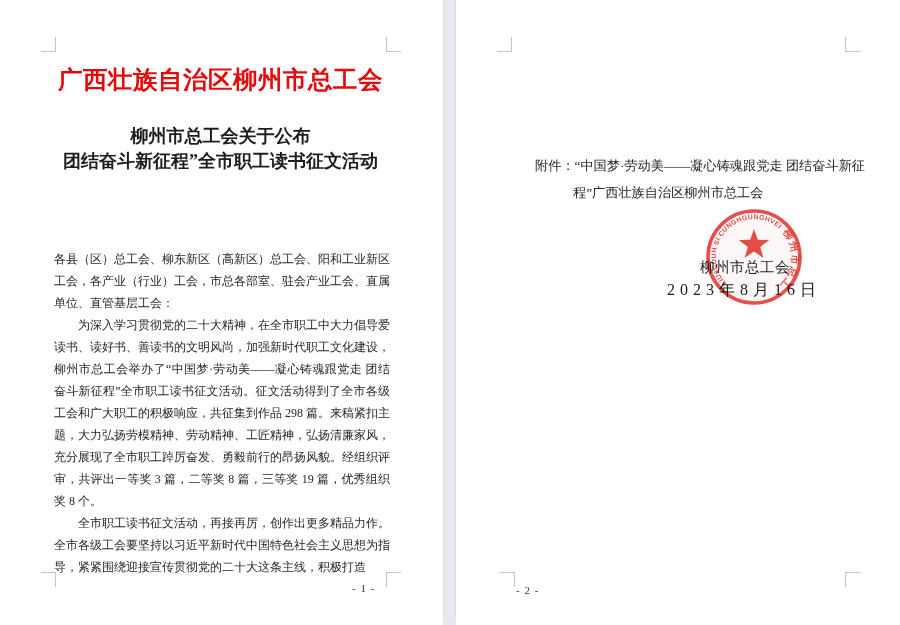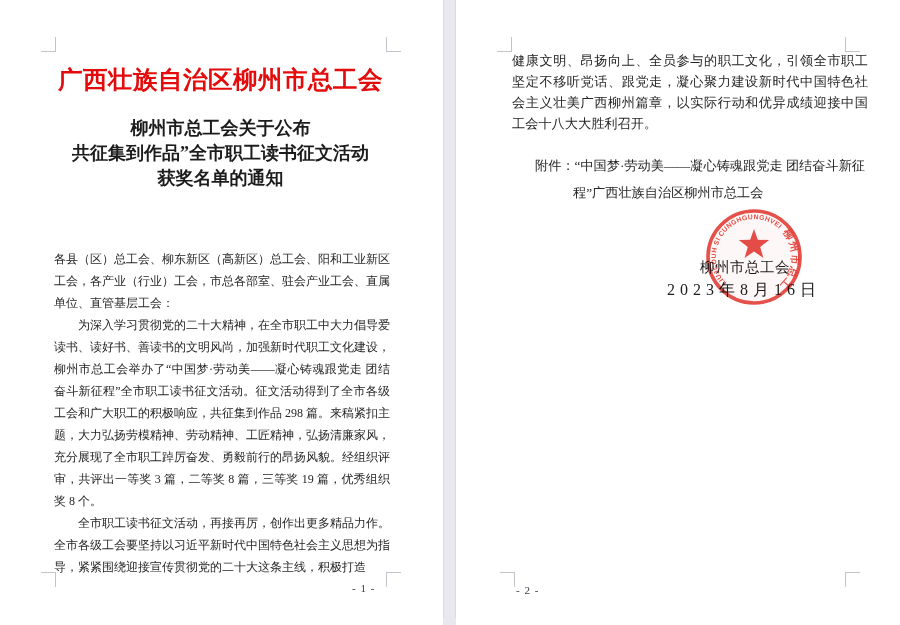--- a/index.html
+++ b/index.html
@@ -20,21 +20,21 @@
   .cm{position:absolute;width:14px;height:14px;}
   .cm-tl{border-right:1px solid #c3c3c9;border-bottom:1px solid #c3c3c9;}
   .cm-tr{border-left:1px solid #c3c3c9;border-bottom:1px solid #c3c3c9;}
   .cm-bl{border-right:1px solid #c3c3c9;border-top:1px solid #c3c3c9;}
   .cm-br{border-left:1px solid #c3c3c9;border-top:1px solid #c3c3c9;}
 
   .masthead{
     position:absolute;left:0;right:0;top:63px;text-align:center;
     font-size:24.5px;font-weight:700;letter-spacing:0.5px;color:#e30b0b;
   }
-  .doc-title{position:absolute;left:0;right:0;top:116px;text-align:center;
+  .doc-title{position:absolute;left:0;right:0;top:124px;text-align:center;
     font-weight:700;font-size:18px;line-height:25px;color:#1c1c1c;}
   .body-text{position:absolute;text-align:justify;color:#262626;}
   .body-text p{margin:0;padding:0;}
   .p1-body{left:54px;width:336px;top:248px;font-size:12px;line-height:22px;}
   .p2-body{left:56px;width:356px;top:50px;font-size:13.2px;line-height:21px;}
   .indent{text-indent:2em;}
 
   .attachment{position:absolute;left:56px;width:360px;top:152px;
     font-size:13.2px;line-height:27px;color:#262626;}
   .attachment .att-l1{margin-left:23px;}
@@ -60,45 +60,41 @@
   <div class="page page1">
     <div class="cm cm-tl" style="left:41px;top:37px;"></div>
     <div class="cm cm-tr" style="left:386px;top:37px;"></div>
     <div class="cm cm-bl" style="left:41px;top:572px;"></div>
     <div class="cm cm-br" style="left:386px;top:572px;"></div>
 
     <div class="masthead">广西壮族自治区柳州市总工会</div>
 
     <div class="doc-title">
       <div>柳州市总工会关于公布</div>
-      <div>共征集到作品”全市职工读书征文活动</div>
-      <div>获奖名单的通知</div>
+      <div>团结奋斗新征程”全市职工读书征文活动</div>
     </div>
 
     <div class="body-text p1-body">
       <p>各县（区）总工会、柳东新区（高新区）总工会、阳和工业新区工会，各产业（行业）工会，市总各部室、驻会产业工会、直属单位、直管基层工会：</p>
       <p class="indent">为深入学习贯彻党的二十大精神，在全市职工中大力倡导爱读书、读好书、善读书的文明风尚，加强新时代职工文化建设，柳州市总工会举办了“中国梦·劳动美——凝心铸魂跟党走 团结奋斗新征程”全市职工读书征文活动。征文活动得到了全市各级工会和广大职工的积极响应，共征集到作品 298 篇。来稿紧扣主题，大力弘扬劳模精神、劳动精神、工匠精神，弘扬清廉家风，充分展现了全市职工踔厉奋发、勇毅前行的昂扬风貌。经组织评审，共评出一等奖 3 篇，二等奖 8 篇，三等奖 19 篇，优秀组织奖 8 个。</p>
       <p class="indent">全市职工读书征文活动，再接再厉，创作出更多精品力作。全市各级工会要坚持以习近平新时代中国特色社会主义思想为指导，紧紧围绕迎接宣传贯彻党的二十大这条主线，积极打造</p>
     </div>
 
     <div class="pagenum pn-1">- 1 -</div>
   </div>
 
   <div class="page-gap-v"></div>
   <div class="page-gap-b"></div>
 
   <div class="page page2">
     <div class="cm cm-tl" style="left:41px;top:37px;"></div>
     <div class="cm cm-tr" style="left:389px;top:37px;"></div>
     <div class="cm cm-bl" style="left:44px;top:572px;"></div>
     <div class="cm cm-br" style="left:389px;top:572px;"></div>
 
-    <div class="body-text p2-body">
-      <p>健康文明、昂扬向上、全员参与的职工文化，引领全市职工坚定不移听党话、跟党走，凝心聚力建设新时代中国特色社会主义壮美广西柳州篇章，以实际行动和优异成绩迎接中国工会十八大大胜利召开。</p>
-    </div>
 
     <div class="attachment">
       <div class="att-l1">附件：“中国梦·劳动美——凝心铸魂跟党走  团结奋斗新征</div>
       <div class="att-l2">程”广西壮族自治区柳州市总工会</div>
     </div>
 
     <div class="signature">柳州市总工会</div>
     <div class="docdate">2023年8月16日</div>
 
     <svg class="seal" viewBox="0 0 116 120" xmlns="http://www.w3.org/2000/svg">

